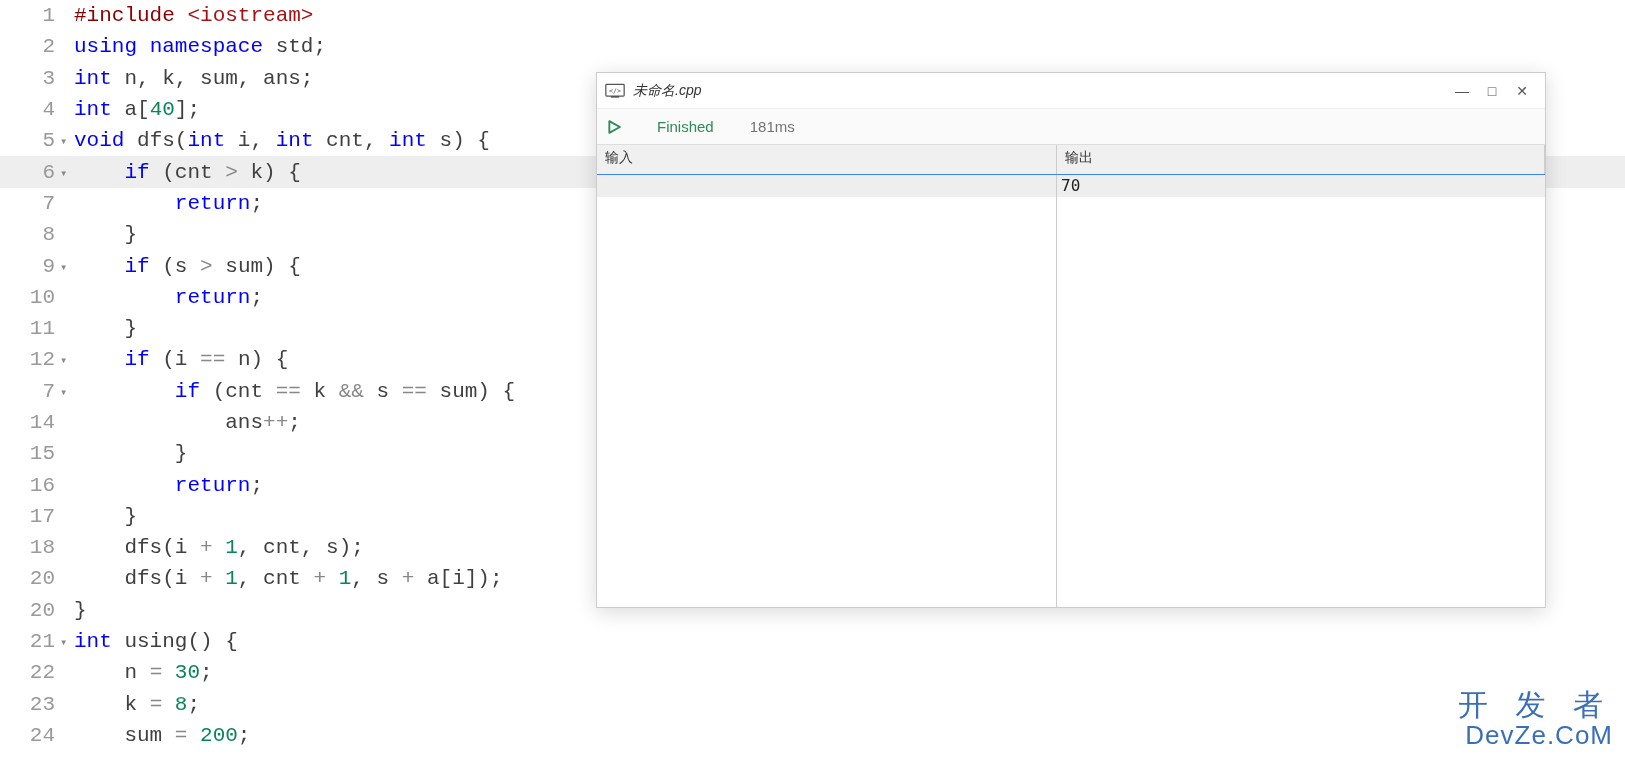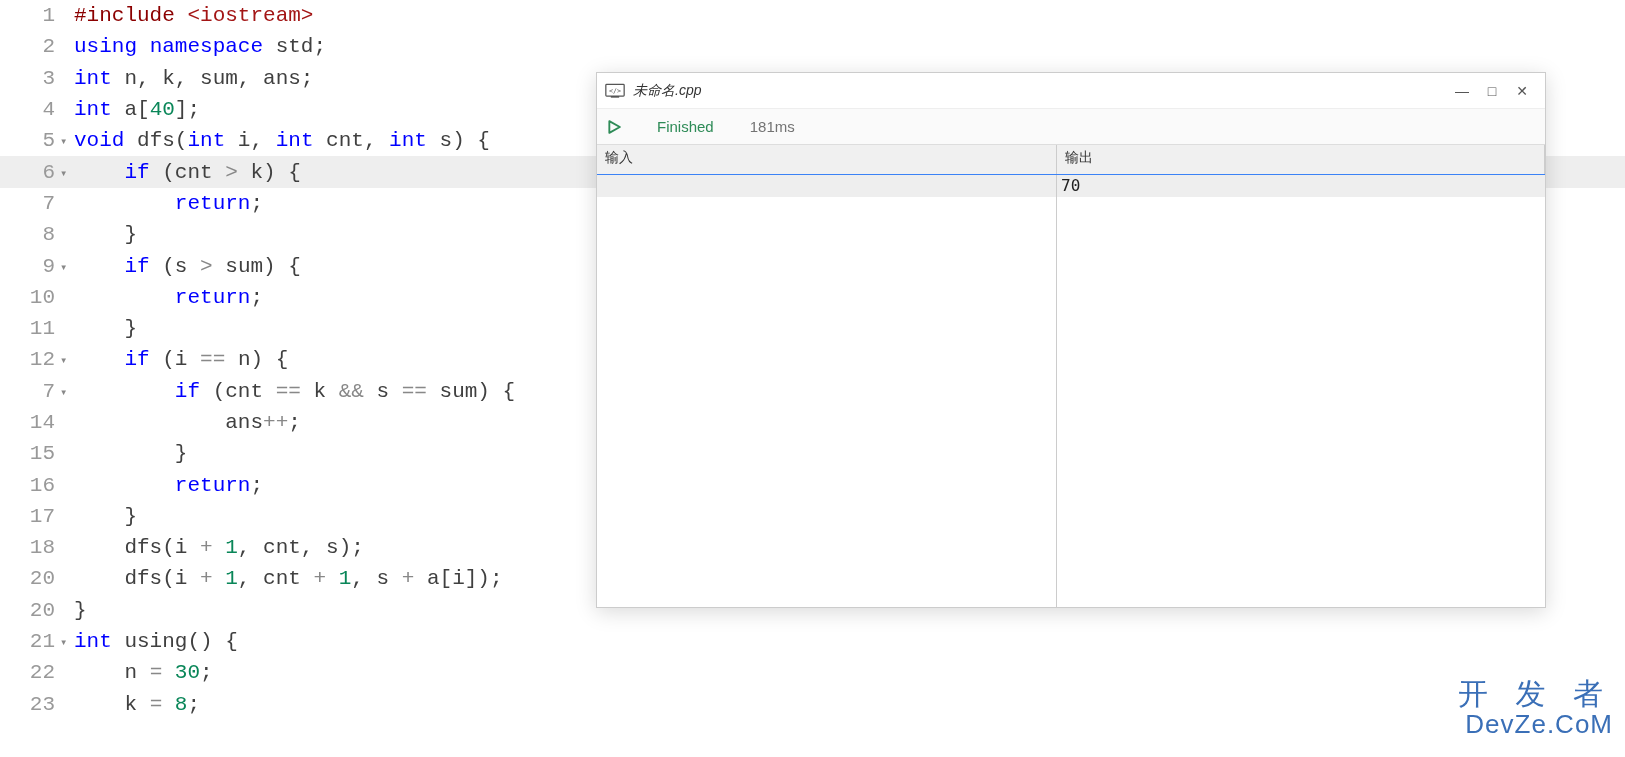--- a/index.html
+++ b/index.html
@@ -45,21 +45,21 @@
 
 .io-body { display:flex; height: calc(100% - 102px); position:relative;}
 .io-in, .io-out { padding: 4px 6px; font-family: Consolas, monospace; font-size:16px; color:#222; overflow:auto;}
 .io-in { width: 460px; border-right:1px solid #ccc;}
 .io-out { flex:1; }
 .io-out-row1 { background:#eeeeee; height:22px; line-height:22px; padding:0 4px; margin:-4px -6px 0 -6px;}
 .io-in-row1 { background:#eeeeee; height:22px; line-height:22px; padding:0 4px; margin:-4px -6px 0 -6px;}
 
 .divider-handle{ position:absolute; left:456px; top:0; bottom:0; width:8px; cursor:col-resize;}
 
-.watermark { position:absolute; right: 12px; bottom: 17px; text-align:right; z-index:20;}
+.watermark { position:absolute; right: 12px; bottom: 6px; text-align:right; z-index:20;}
 .wm-cn { color:#3a6fb7; font-size: 30px; letter-spacing: 10px; font-family: "SimSun","Songti SC",serif;}
 .wm-en { color:#3a6fb7; font-size: 26px; letter-spacing: 1px; font-family: Arial,sans-serif; margin-top:-6px;}
 </style>
 </head>
 <body>
 
 <div class="editor" id="editor">
     <div class="line">
       <div class="gutter">1</div>
       <div class="fold"></div>
@@ -167,20 +167,25 @@
     </div>
     <div class="line">
       <div class="gutter">22</div>
       <div class="fold"></div>
       <div class="code"><span class="id">    n </span><span class="op">=</span><span class="id"> </span><span class="num">30</span><span class="id">;</span></div>
     </div>
     <div class="line">
       <div class="gutter">23</div>
       <div class="fold"></div>
       <div class="code"><span class="id">    k </span><span class="op">=</span><span class="id"> </span><span class="num">8</span><span class="id">;</span></div>
+    </div>
+    <div class="line">
+      <div class="gutter">24</div>
+      <div class="fold"></div>
+      <div class="code"><span class="id">    sum </span><span class="op">=</span><span class="id"> </span><span class="num">200</span><span class="id">;</span></div>
     </div>
   </div>
 
 <div class="popup">
   <div class="popup-titlebar">
     <span class="popup-title-icon">
       <svg viewBox="0 0 24 18">
           <rect x="1" y="1" width="22" height="14" rx="1" fill="none" stroke="#555" stroke-width="1.5"></rect>
           <rect x="7" y="15" width="10" height="2" fill="#555"></rect>
           <text x="12" y="11" text-anchor="middle" font-size="8" fill="#555" font-family="monospace">&lt;/&gt;</text>

